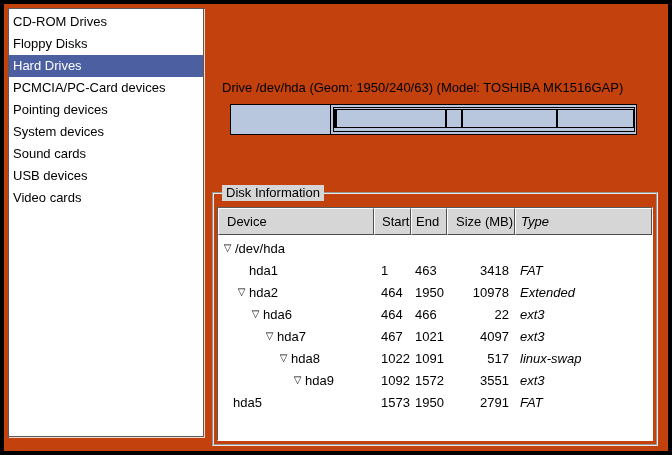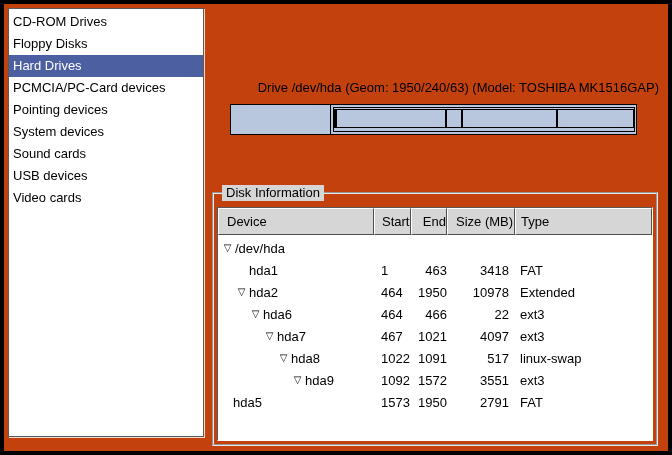--- a/index.html
+++ b/index.html
@@ -22,22 +22,22 @@
     box-shadow:1px 1px 0 rgba(255,255,255,.8);
     padding-top:2px;
   }
   .sidebar-item {
     height:22px; line-height:22px; padding-left:4px;
     white-space:nowrap; overflow:hidden; cursor:default;
   }
   .sidebar-item.selected { background:#4c5fa0; color:#fff; }
   
   .drive-title {
-    position:absolute; left:240px; top:76px; width:415px;
-    text-align:right; white-space:nowrap;
+    position:absolute; left:218px; top:76px; width:415px;
+    text-align:left; white-space:nowrap;
   }
   .part-bar {
     position:absolute; left:226px; top:100px; width:407px; height:31px;
     border:1px solid #000; background:#b8c7de;
     display:flex; align-items:stretch;
   }
   .seg-primary { border-right:1px solid #000; background:#b8c7de; }
   .seg-extended {
     flex:1; margin:2px 1px 2px 2px; border:1px solid #000;
     background:#b8c7de; display:flex; align-items:stretch;
@@ -64,23 +64,23 @@
   .th {
     background:#d6d6d6; height:27px; line-height:24px; padding:1px 0 0 8px;
     border:1px solid; border-color:#fff #4f4f4f #4f4f4f #fff;
     white-space:nowrap; overflow:hidden; cursor:default;
   }
   .tbody { flex:1; background:#fff; padding-top:2px; }
   .tr { display:flex; height:22px; align-items:center; cursor:default; }
   .td { white-space:nowrap; overflow:hidden; }
   .col-device { width:156px; flex:none; }
   .col-start  { width:37px;  flex:none; padding-left:7px; }
-  .col-end    { width:36px;  flex:none; padding-left:4px;text-align:right; }
+  .col-end    { width:36px;  flex:none; padding-left:4px; }
   .col-size   { width:68px;  flex:none; padding-right:6px; text-align:right; }
-  .col-type   { flex:1; padding-left:5px; }
+  .col-type   { flex:1; padding-left:5px;font-style:italic; }
   .device-inner { display:flex; align-items:center; }
   .expander {
     width:15px; flex:none; text-align:center;
     font-size:10px; line-height:22px; color:#000; cursor:default;
   }
 </style>
 </head>
 <body>
 
 <div class="window">

